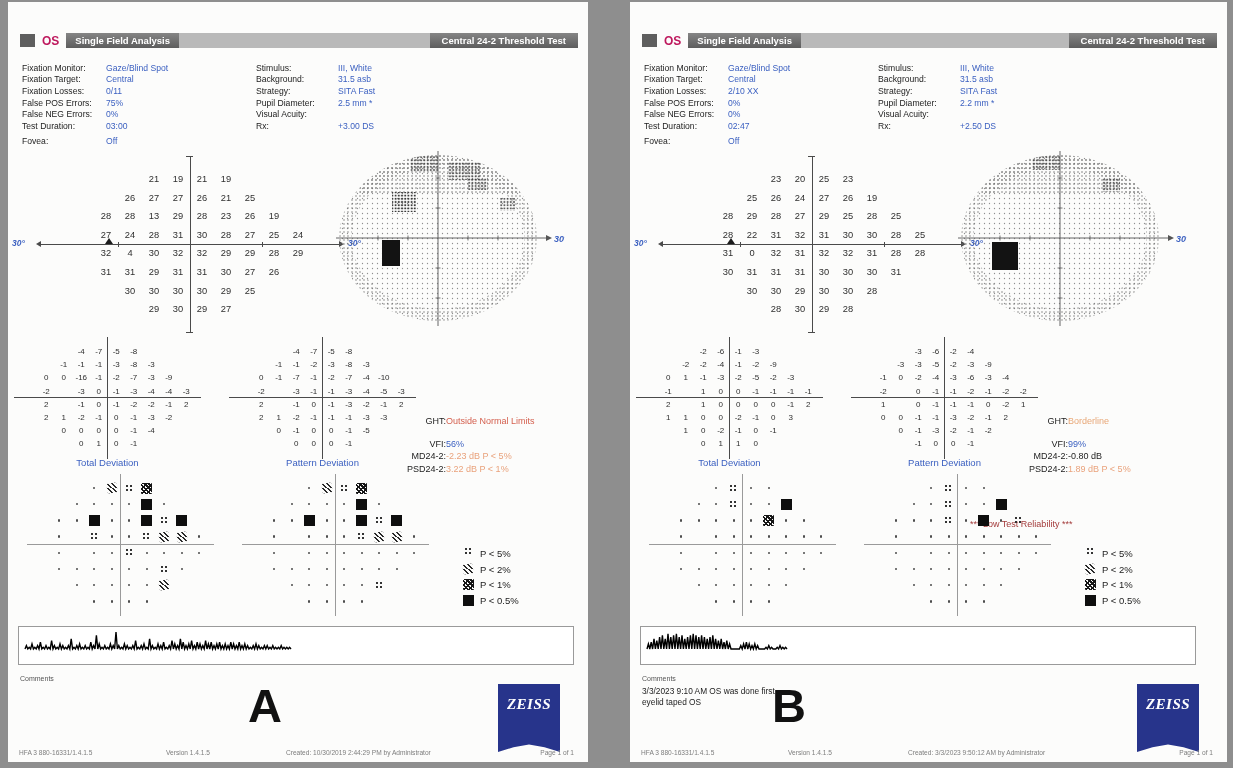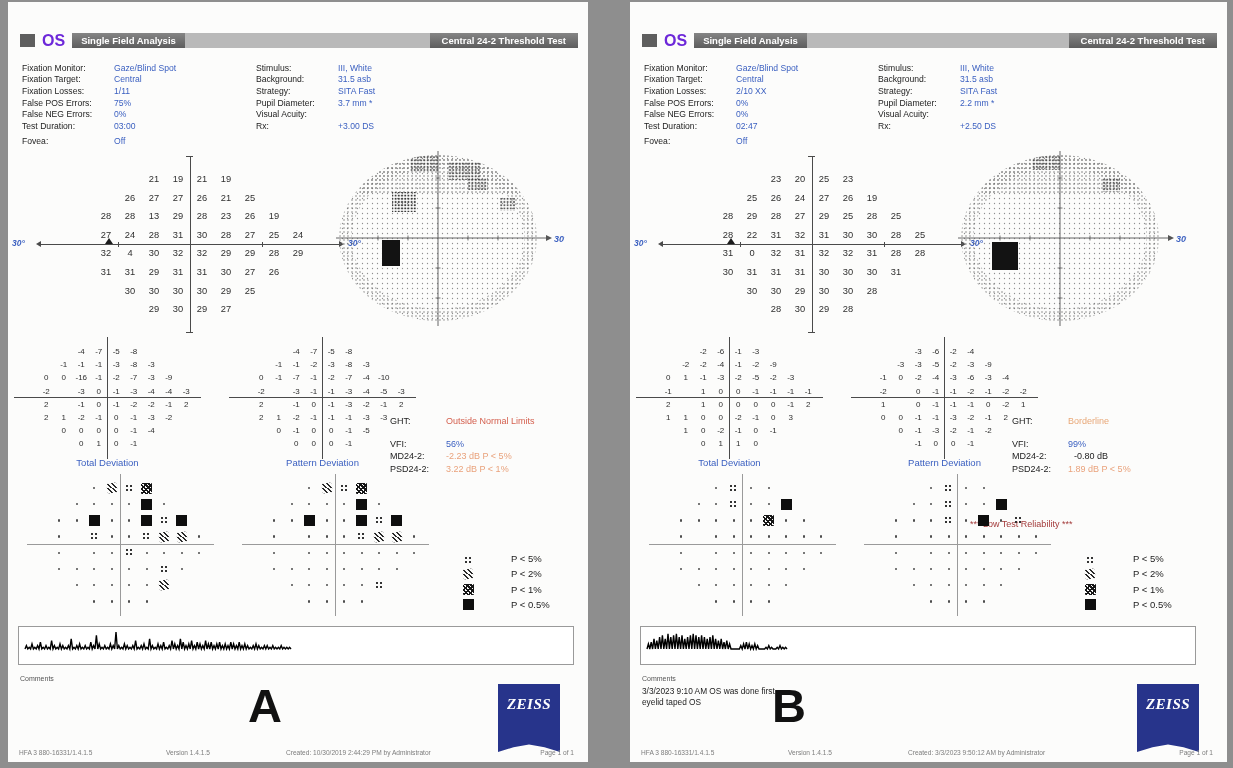--- a/index.html
+++ b/index.html
@@ -5,31 +5,31 @@
   html,body{margin:0;padding:0;}
   body{width:1233px;height:768px;background:#8e8e8e;position:relative;overflow:hidden;
        font-family:"Liberation Sans",sans-serif;}
   .page{position:absolute;top:2px;height:760px;background:#fcfcfb;}
   #pageA{left:8px;width:580px;}
   #pageB{left:630px;width:597px;}
 
   
   .hdr{position:absolute;left:12px;right:10px;top:30px;height:17px;display:flex;align-items:center;}
   .hdr-sq{width:15px;height:13px;background:#5e5e5e;margin-right:7px;flex:none;}
-  .hdr-eye{color:#6d28d9;font-weight:bold;font-size:16px;margin-right:7px;flex:none;}
+  .hdr-eye{color:#be185d;font-weight:bold;font-size:12px;margin-right:7px;flex:none;}
   .hdr-bar{flex:1;height:15px;background:#b9b9b9;display:flex;justify-content:space-between;align-items:stretch;}
   .hdr-seg{background:linear-gradient(#858585,#5d5d5d);color:#fff;font-size:9.5px;font-weight:bold;
            display:flex;align-items:center;padding:0 9px;white-space:nowrap;}
   .hdr-seg.right{padding:0 12px;}
 
   
   .params{position:absolute;top:60px;font-size:8.6px;color:#1c1c1c;}
   .params .prow{display:flex;height:11.6px;align-items:center;}
   .params .prow.gap{margin-top:4px;}
-  .params .plbl{width:92px;flex:none;}
+  .params .plbl{width:84px;flex:none;}
   .params .pval{color:#3a5fc0;}
   .params.right .plbl{width:82px;}
 
   
   .ngrid{position:absolute;}
   .ncell{position:absolute;text-align:center;color:#2e2e2e;}
   .pcell{position:absolute;display:flex;align-items:center;justify-content:center;}
   .vax,.hax{position:absolute;background:#4a4a4a;}
   .vax{width:1px;} .hax{height:1px;}
   .soft .vax,.soft .hax{background:#9a9a9a;}
@@ -48,29 +48,29 @@
   .g-p5::before{content:"";position:absolute;left:0;top:0;width:2px;height:2px;background:#333;
     box-shadow:4px 0 #333,0 4px #333,4px 4px #333;}
   .g-p2{width:10px;height:10px;transform:rotate(-8deg);border-radius:2px;
     background:repeating-linear-gradient(48deg,#2a2a2a 0 1.3px,transparent 1.3px 3.2px);}
   .g-p1{width:11px;height:11px;border-radius:1px;
     background:repeating-linear-gradient(45deg,#161616 0 1.7px,transparent 1.7px 3px),
                repeating-linear-gradient(-45deg,#161616 0 1.2px,transparent 1.2px 3.4px);}
   .g-p05{width:11px;height:11px;background:#0e0e0e;}
 
   
-  .summary{position:absolute;left:382px;top:413px;font-size:9px;color:#1c1c1c;}
+  .summary{position:absolute;left:382px;top:413px;font-size:9px;color:#1c1c1c;text-align:right;}
   .summary .srow{display:flex;height:12.5px;align-items:center;}
   .summary .slbl{width:56px;flex:none;}
   .summary .spacer{height:10px;}
   .rel-note{position:absolute;left:340px;top:517px;font-size:9px;color:#a33b3b;}
 
   
   .legend{position:absolute;left:452px;top:546px;font-size:9.5px;color:#1c1c1c;}
-  .legend .lrow{display:flex;align-items:flex-end;height:15.5px;gap:31px;}
+  .legend .lrow{display:flex;align-items:flex-start;height:15.5px;}
   .legend .lgly{width:16px;display:flex;justify-content:center;margin-right:4px;flex:none;}
 
   
   .gaze{position:absolute;left:10px;top:624px;width:554px;height:37px;background:#fff;border:1px solid #9a9a9a;}
 
   .comments-label{position:absolute;left:12px;top:673px;font-size:7px;color:#555;}
   .comments-lines{position:absolute;left:12px;top:684px;font-size:8.3px;color:#222;line-height:11px;}
 
   .big-letter{position:absolute;top:676px;left:240px;font-size:47px;font-weight:bold;color:#111;}
   #pageB .big-letter{left:142px;}
@@ -103,21 +103,21 @@
         <div class="prow">
           <div class="plbl">Fixation Monitor:</div>
           <div class="pval">Gaze/Blind Spot</div>
         </div>
         <div class="prow">
           <div class="plbl">Fixation Target:</div>
           <div class="pval">Central</div>
         </div>
         <div class="prow">
           <div class="plbl">Fixation Losses:</div>
-          <div class="pval">1/11</div>
+          <div class="pval">0/11</div>
         </div>
         <div class="prow">
           <div class="plbl">False POS Errors:</div>
           <div class="pval">75%</div>
         </div>
         <div class="prow">
           <div class="plbl">False NEG Errors:</div>
           <div class="pval">0%</div>
         </div>
         <div class="prow">
@@ -137,21 +137,21 @@
         <div class="prow">
           <div class="plbl">Background:</div>
           <div class="pval">31.5 asb</div>
         </div>
         <div class="prow">
           <div class="plbl">Strategy:</div>
           <div class="pval">SITA Fast</div>
         </div>
         <div class="prow">
           <div class="plbl">Pupil Diameter:</div>
-          <div class="pval">3.7 mm *</div>
+          <div class="pval">2.5 mm *</div>
         </div>
         <div class="prow">
           <div class="plbl">Visual Acuity:</div>
           <div class="pval"></div>
         </div>
         <div class="prow">
           <div class="plbl">Rx:</div>
           <div class="pval">+3.00 DS</div>
         </div>
       </div>
@@ -856,21 +856,21 @@
           <div class="slbl">GHT:</div>
           <div style="color: rgb(232, 168, 120);">Borderline</div>
         </div>
         <div class="spacer"></div>
         <div class="srow">
           <div class="slbl">VFI:</div>
           <div style="color: rgb(58, 95, 192);">99%</div>
         </div>
         <div class="srow">
           <div class="slbl">MD24-2:</div>
-          <div style="color: rgb(28, 28, 28); margin-left: 6px;">-0.80 dB</div>
+          <div style="color: rgb(28, 28, 28);">-0.80 dB</div>
         </div>
         <div class="srow">
           <div class="slbl">PSD24-2:</div>
           <div style="color: rgb(233, 162, 124);">1.89 dB P &lt; 5%</div>
         </div>
       </div>
     <div class="rel-note">*** Low Test Reliability ***</div>
 
     <div class="legend">
         <div class="lrow">

